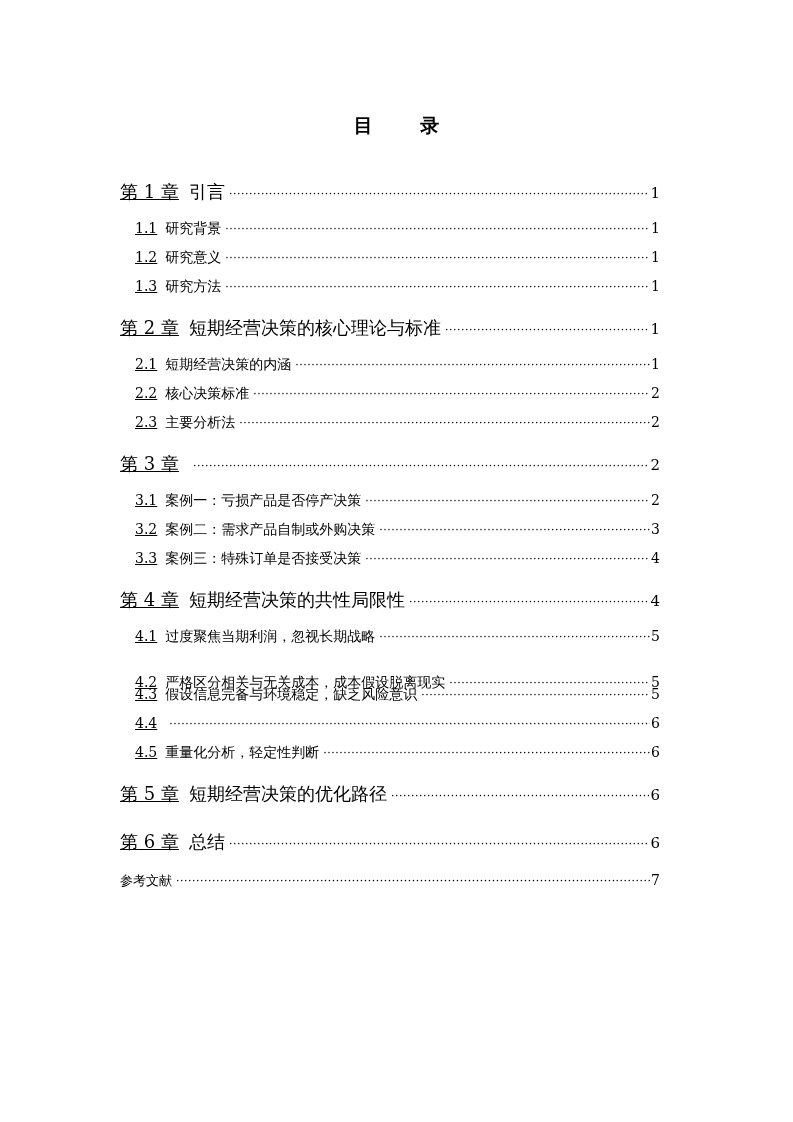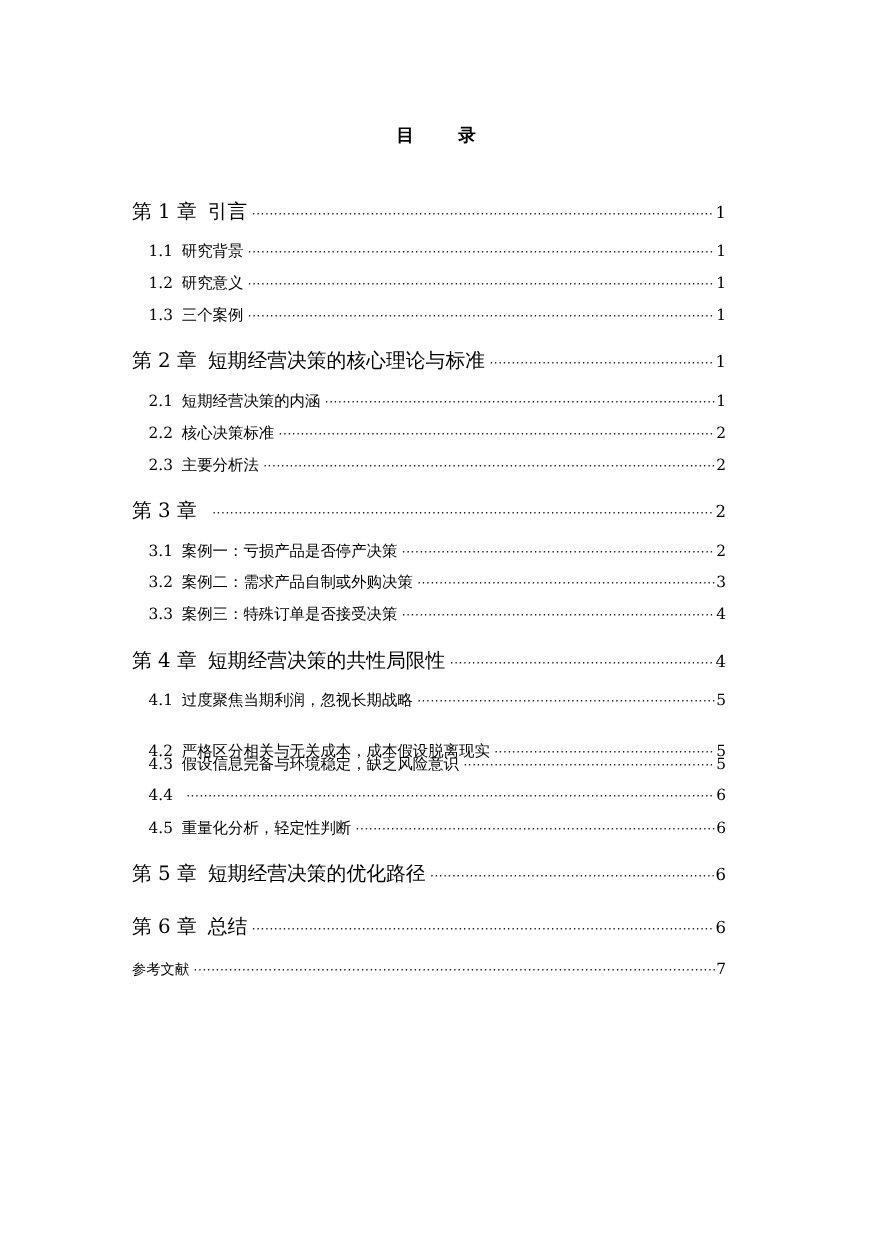--- a/index.html
+++ b/index.html
@@ -14,23 +14,23 @@
     overflow: hidden;
     font-family: "DejaVu Serif", "Liberation Serif", serif;
     color: #000;
   }
   .page-title {
     position: absolute;
     top: 113px;
     left: 0;
     width: 793px;
     text-align: center;
-    font-family: Liberation Serif, serif;
+    font-family: Liberation Mono, monospace;
     font-weight: bold;
-    font-size: 16px;
+    font-size: 19px;
     letter-spacing: 18px;
     padding-left: 18px;
     box-sizing: border-box;
   }
   .toc {
     position: absolute;
     left: 0;
     top: 0;
     width: 793px;
   }
@@ -51,20 +51,21 @@
     font-size: 14px;
   }
   .toc-line.ref {
     left: 120px;
     width: 540px;
     font-size: 13px;
     justify-content: flex-end;
   }
   .toc-num {
     margin-right: 8px;
+    text-decoration: underline;
   }
   .toc-line.chapter .toc-num { margin-right: 10px; }
   .toc-text { }
   .toc-dots {
     flex: 1;
     overflow: hidden;
     margin: 0 1px 0 4px;
     letter-spacing: 0.5px;
     font-size: 11px;
     color: #000;
@@ -100,21 +101,21 @@
 
   <div class="toc-line section" style="top:249px">
     <span class="toc-num">1.2</span>
     <span class="toc-text">研究意义</span>
     <span class="toc-dots"></span>
     <span class="toc-page">1</span>
   </div>
 
   <div class="toc-line section" style="top:278px">
     <span class="toc-num">1.3</span>
-    <span class="toc-text">三个案例</span>
+    <span class="toc-text">研究方法</span>
     <span class="toc-dots"></span>
     <span class="toc-page">1</span>
   </div>
 
   <div class="toc-line chapter" style="top:316px">
     <span class="toc-num">第 2 章</span>
     <span class="toc-text">短期经营决策的核心理论与标准</span>
     <span class="toc-dots"></span>
     <span class="toc-page">1</span>
   </div>

